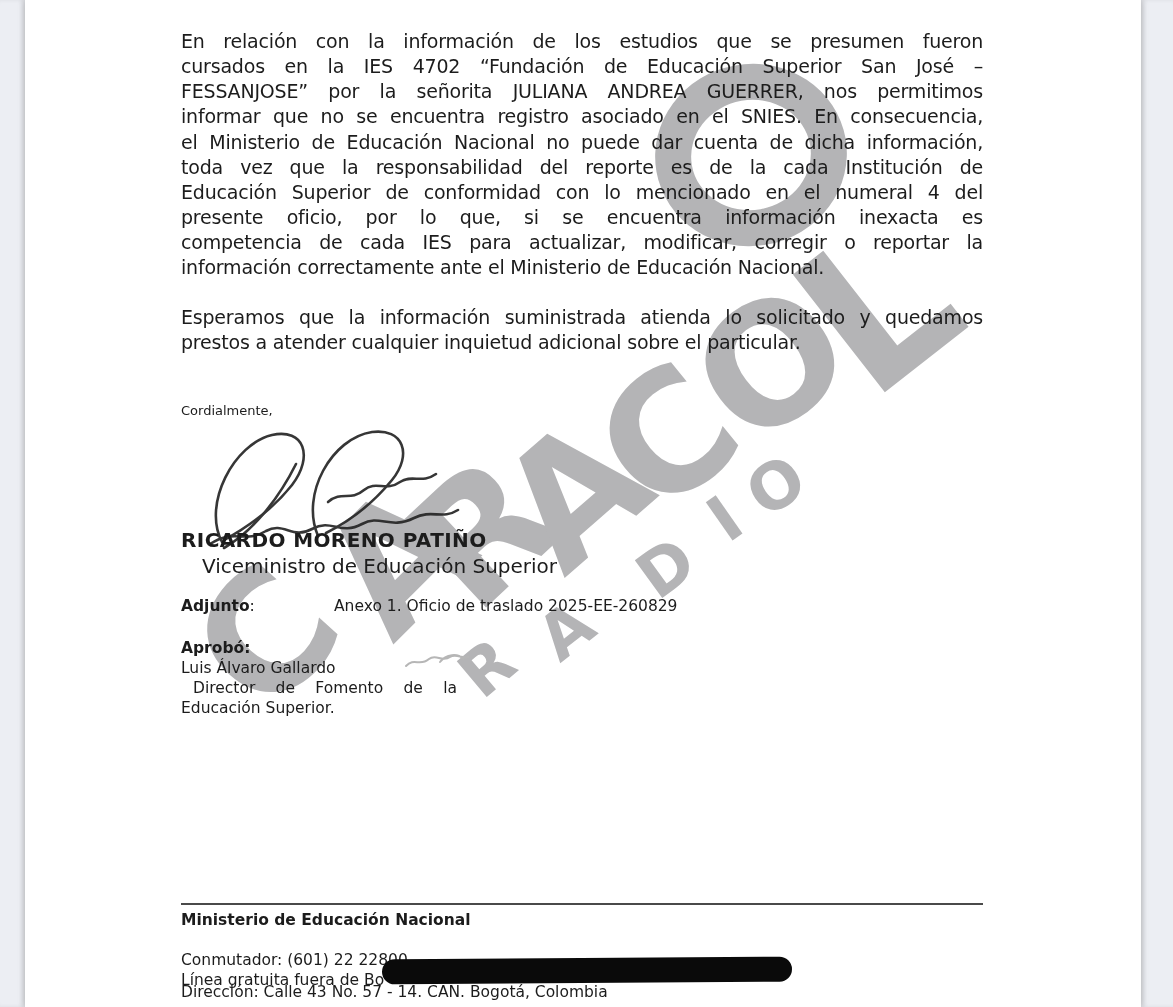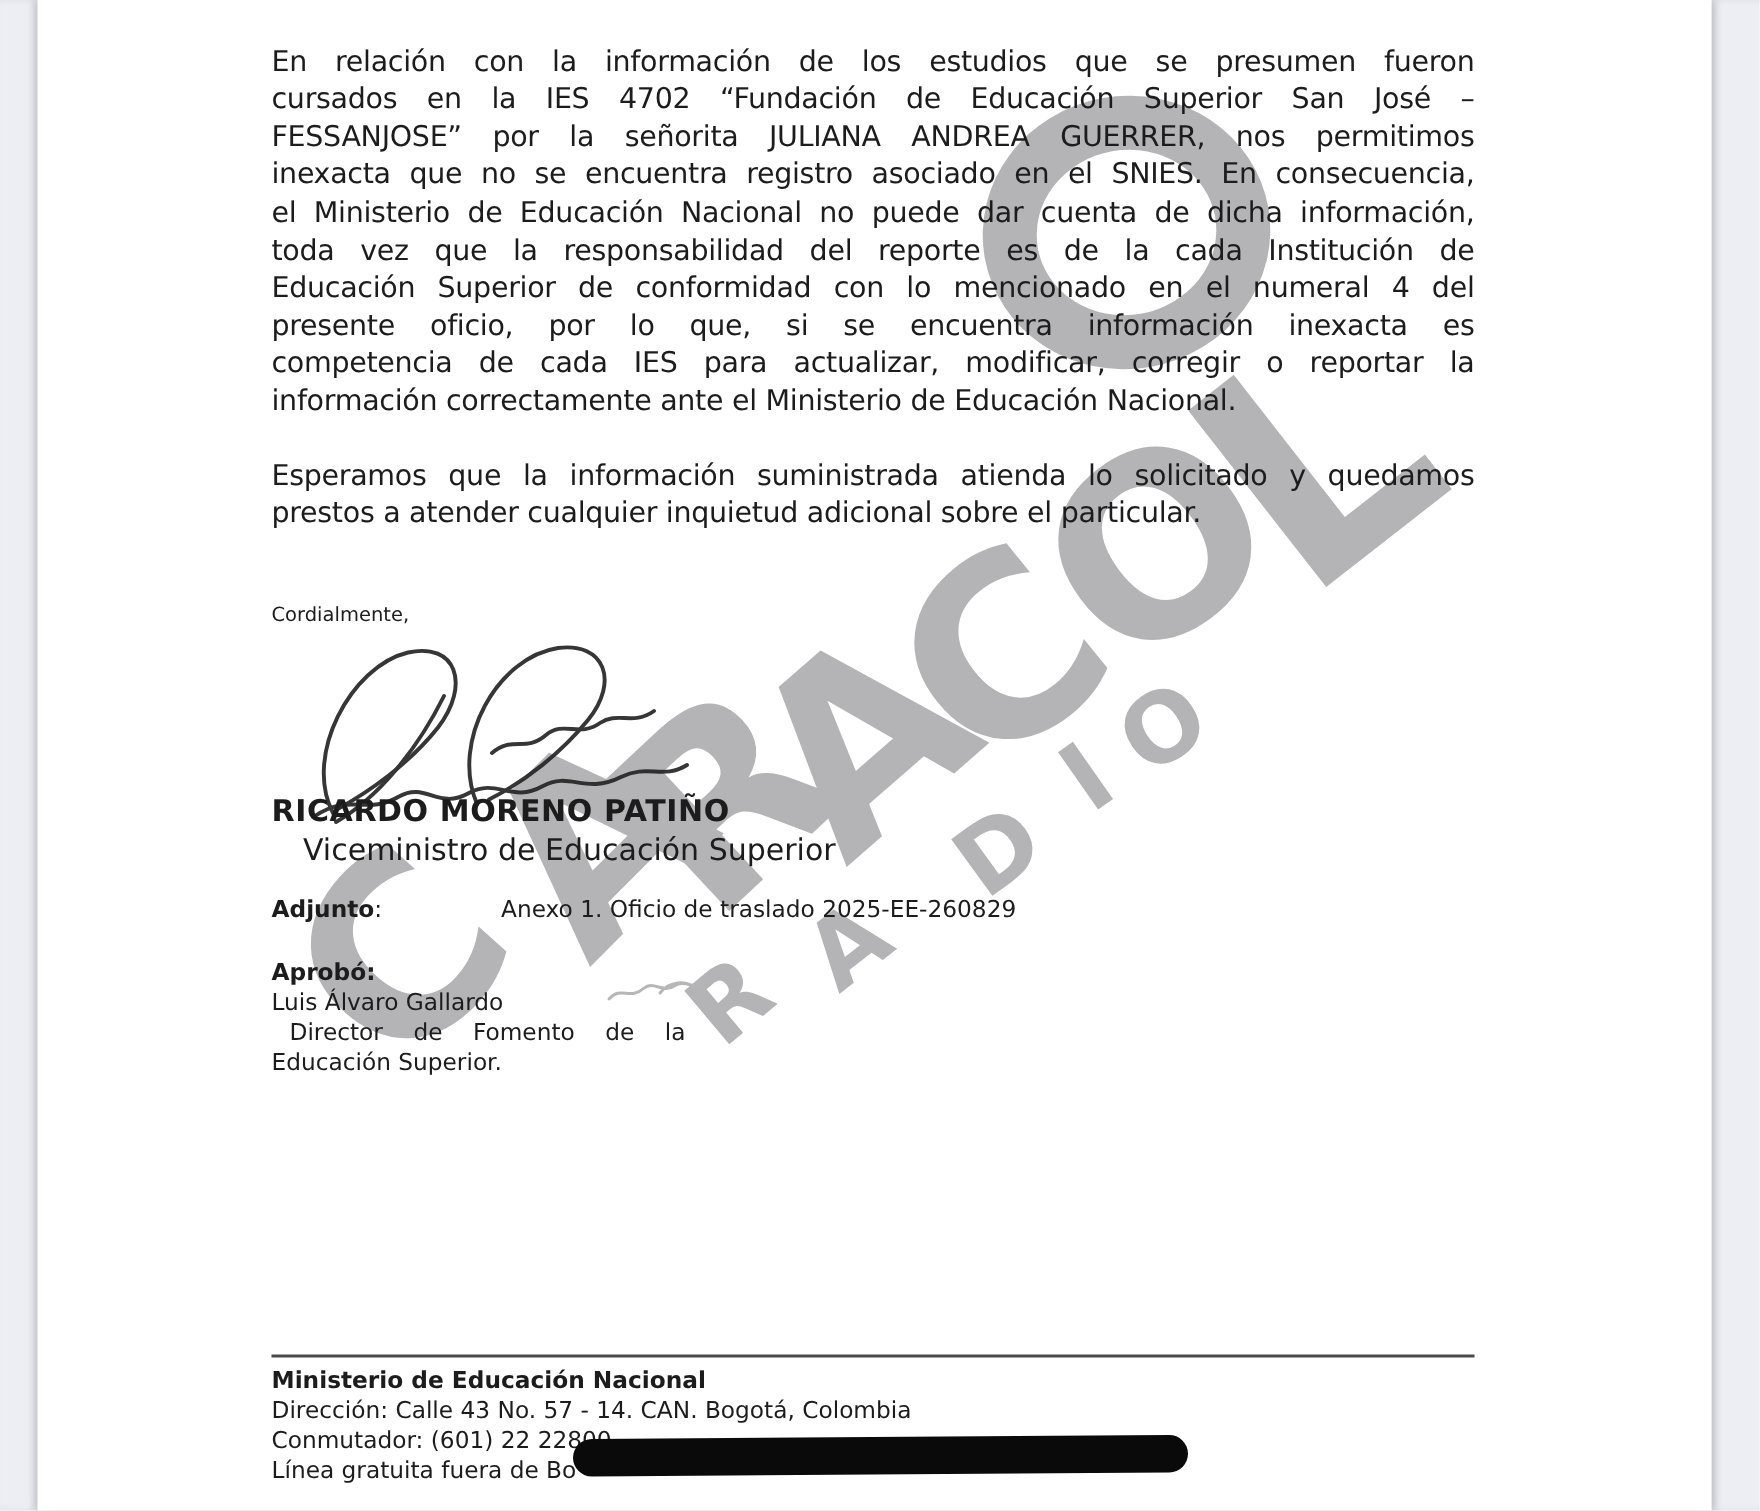--- a/index.html
+++ b/index.html
@@ -49,21 +49,21 @@
   .approved-label { position:absolute; left:181px; top:638px; }
   .approver-name  { position:absolute; left:181px; top:658px;text-align:center; }
   .approver-scribble { position:absolute; left:402px; top:650px; width:72px; height:22px; }
   .approver-t1 { position:absolute; left:181px; top:678px; width:264px;
                  text-align:justify; text-align-last:justify;margin-left:12px; }
   .approver-t2 { position:absolute; left:181px; top:698px; }
 
   .footer-rule { position:absolute; left:181px; top:903px; width:802px; height:0;
                  border-top:2px solid #4a4a4a; }
   .footer-org    { position:absolute; left:181px; top:910px; font-weight:bold; }
-  .footer-addr   { position:absolute; left:181px; top:930px; }
+  .footer-addr   { position:absolute; left:181px; top:982px; }
   .footer-phone  { position:absolute; left:181px; top:950px; }
   .footer-line4  { position:absolute; left:181px; top:970px; }
 
   .redaction { position:absolute; left:382px; top:958px; width:410px; height:25px;
                background:#0a0a0a; border-radius:13px; transform:rotate(-0.4deg);
                z-index:4; }
 </style>
 </head>
 <body>
 
@@ -93,21 +93,21 @@
     <span class="wm-letter wm-radio" style="left:725px; top:519px; transform:translate(-50%,-50%) rotate(-35deg);">I</span>
     <span class="wm-letter wm-radio" style="left:776px; top:486px; transform:translate(-50%,-50%) rotate(-34deg);">O</span>
   </div>
 
   <div class="content">
 
     <div class="para" style="top:29px;">
       <div class="jline">En relación con la información de los estudios que se presumen fueron</div>
       <div class="jline">cursados en la IES 4702 “Fundación de Educación Superior San José –</div>
       <div class="jline">FESSANJOSE” por la señorita JULIANA ANDREA GUERRER, nos permitimos</div>
-      <div class="jline">inexacta que no se encuentra registro asociado en el SNIES. En consecuencia,</div>
+      <div class="jline">informar que no se encuentra registro asociado en el SNIES. En consecuencia,</div>
       <div class="jline">el Ministerio de Educación Nacional no puede dar cuenta de dicha información,</div>
       <div class="jline">toda vez que la responsabilidad del reporte es de la cada Institución de</div>
       <div class="jline">Educación Superior de conformidad con lo mencionado en el numeral 4 del</div>
       <div class="jline">presente oficio, por lo que, si se encuentra información inexacta es</div>
       <div class="jline">competencia de cada IES para actualizar, modificar, corregir o reportar la</div>
       <div class="lline">información correctamente ante el Ministerio de Educación Nacional.</div>
     </div>
 
     <div class="para" style="top:305px;">
       <div class="jline">Esperamos que la información suministrada atienda lo solicitado y quedamos</div>

